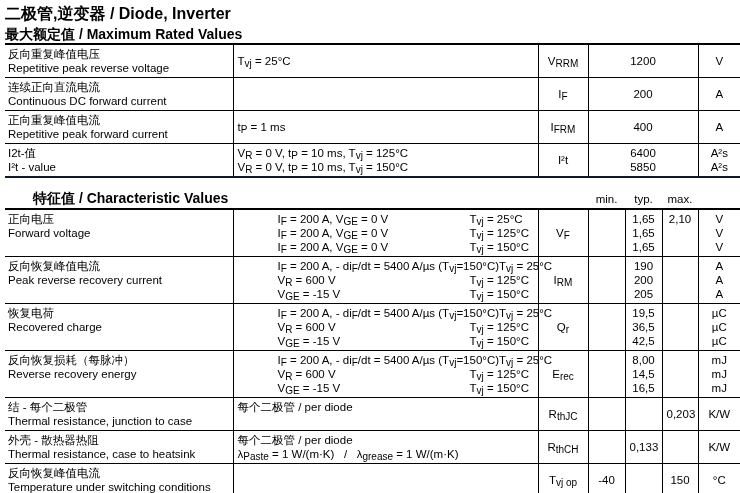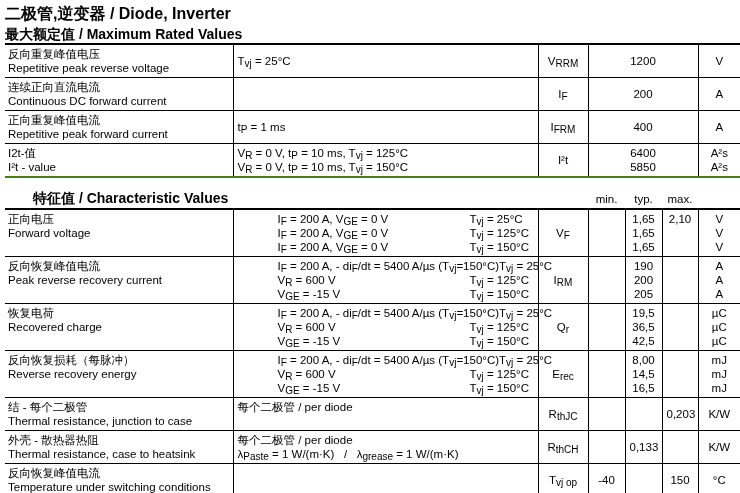--- a/index.html
+++ b/index.html
@@ -12,21 +12,21 @@
   h1 { font-size:16px; font-weight:bold; margin:0 4px 2px 0; line-height:19px; }
   .sec-hdr { margin:2px 0 0 0; }
   .sec-hdr h2, .sec2-hdr h2 { font-size:14px; font-weight:bold; margin:0; line-height:17px; display:inline-block; }
   .sec2-hdr { display:flex; align-items:baseline; margin:12px 0 1px 0; width:735px; }
   .sec2-hdr h2 { flex:1;padding-left:28px; }
   .colhdr { display:inline-block; text-align:center; font-size:11.5px; font-weight:normal; }
   .w-min { width:37px; } .w-typ { width:37px; } .w-max { width:36px; }
   .colhdr-spacer { display:inline-block; width:42px; }
 
   table { border-collapse:collapse; table-layout:fixed; width:735px;
-          border-top:2px solid #000; border-bottom:2px solid #4d7c0f; }
+          border-top:2px solid #000; border-bottom:2px solid #0f172a; }
   td { padding:2px 4px; vertical-align:middle; font-size:11.5px; line-height:14px; }
   tr:not(:first-child) td { border-top:1px solid #000; }
   td.bl { border-left:1px solid #000; }
   td.c-name { padding-left:3px; }
   .line { min-height:14px; line-height:14px; }
   sub { font-size:10px; line-height:0; vertical-align:-2px; }
   .c-sym, .c-val, .c-unit, .c-min, .c-typ, .c-max { text-align:center; }
   .top { vertical-align:top; }
   .cond-line { display:flex;margin-left:40px; }
   .cond-main { flex:1; white-space:nowrap; }

